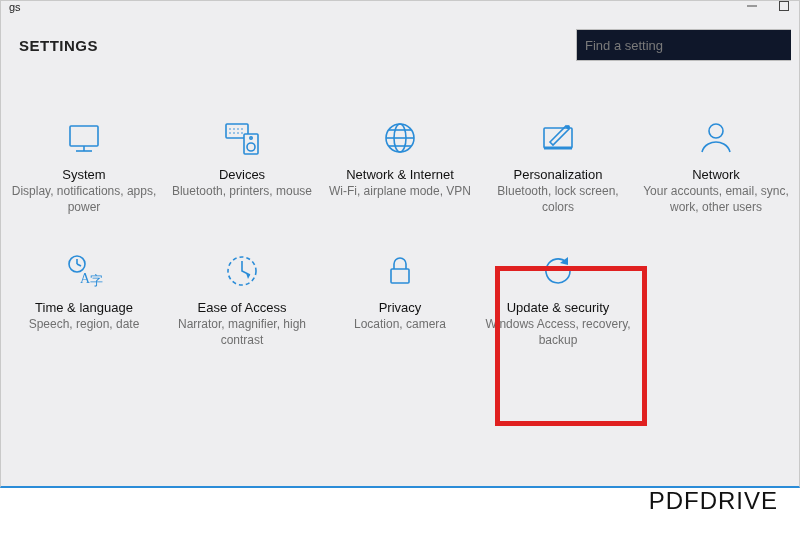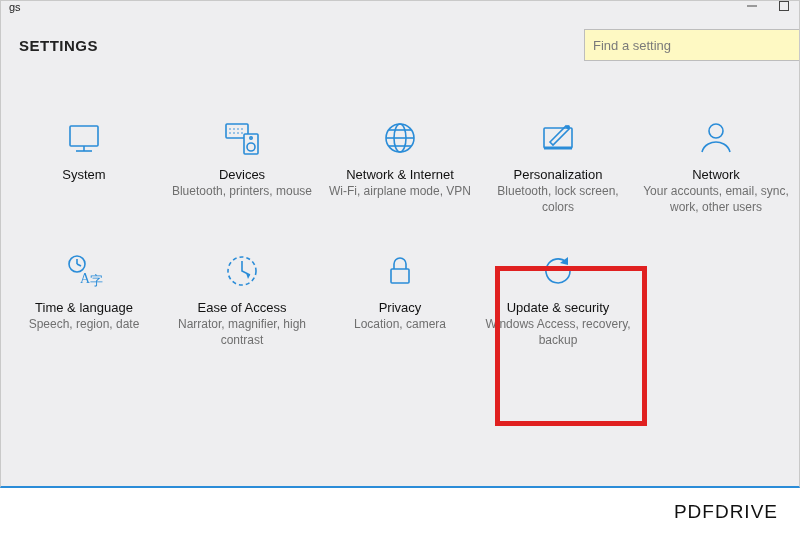--- a/index.html
+++ b/index.html
@@ -30,24 +30,24 @@
   .win-btn { width:18px; height:14px; display:flex; align-items:center; justify-content:center; color:#444; }
   .win-btn svg { width:12px; height:12px; }
   .header-row {
     display:flex; align-items:center; justify-content:space-between;
     padding: 8px 0 0 18px;
   }
   .app-title {
     font-size: 15px; font-weight: 600; letter-spacing: 0.5px; color:#222;
   }
   .search-box {
-    margin-right:0;
+    margin-right:8px;
     width: 215px; height: 32px;
     border:1px solid #bdbdbd;
-    background:#fef9c3;
+    background:#0f172a;
     display:flex; align-items:center;
     padding: 0 8px;
     font-size:13px; color:#7a7a7a;
     border-right:none;
   }
   .grid {
     position:absolute; left:0; right:0; top:110px;
     display:grid;
     grid-template-columns: repeat(5, 1fr);
     row-gap: 23px;
@@ -68,25 +68,25 @@
   .tile .icon-wrap svg { width:40px; height:40px; stroke:#2a8cd8; fill:none; stroke-width:1.6; }
   .tile-title { font-size:13px; color:#111; margin-bottom:2px; font-weight:400; }
   .tile-desc { font-size:12px; color:#6f6f6f; line-height:1.3; max-width:150px; }
   .highlight-box {
     position:absolute;
     border: 5px solid #e02020;
     pointer-events:none;
   }
   .watermark {
     position:absolute;
-    right: 22px; bottom: 10px;
+    right: 22px; bottom: 18px;
     font-family: "Arial Narrow", Arial, sans-serif;
     font-stretch: condensed;
     letter-spacing: 1px;
-    font-size: 19px;
+    font-size: 24px;
     color:#111;
   }
 </style>
 </head>
 <body>
 
 <div class="app">
 
   <div class="titlebar">
     <span class="titlebar-left">gs</span>
@@ -115,20 +115,21 @@
 
     <div class="tile">
       <span class="icon-wrap">
         <svg viewBox="0 0 40 40">
             <rect x="6" y="8" width="28" height="20" rx="1"></rect>
             <line x1="12" y1="33" x2="28" y2="33"></line>
             <line x1="20" y1="28" x2="20" y2="33"></line>
           </svg>
       </span>
       <div class="tile-title">System</div>
+      <div class="tile-desc">Display, notifications, apps, power</div>
     </div>
 
     <div class="tile">
       <span class="icon-wrap">
         <svg viewBox="0 0 40 40">
           <rect x="4" y="6" width="22" height="14" rx="1"></rect>
           <line x1="8" y1="11" x2="8" y2="11" stroke-linecap="round"></line>
           <line x1="12" y1="11" x2="12" y2="11" stroke-linecap="round"></line>
           <line x1="16" y1="11" x2="16" y2="11" stroke-linecap="round"></line>
           <line x1="20" y1="11" x2="20" y2="11" stroke-linecap="round"></line>

